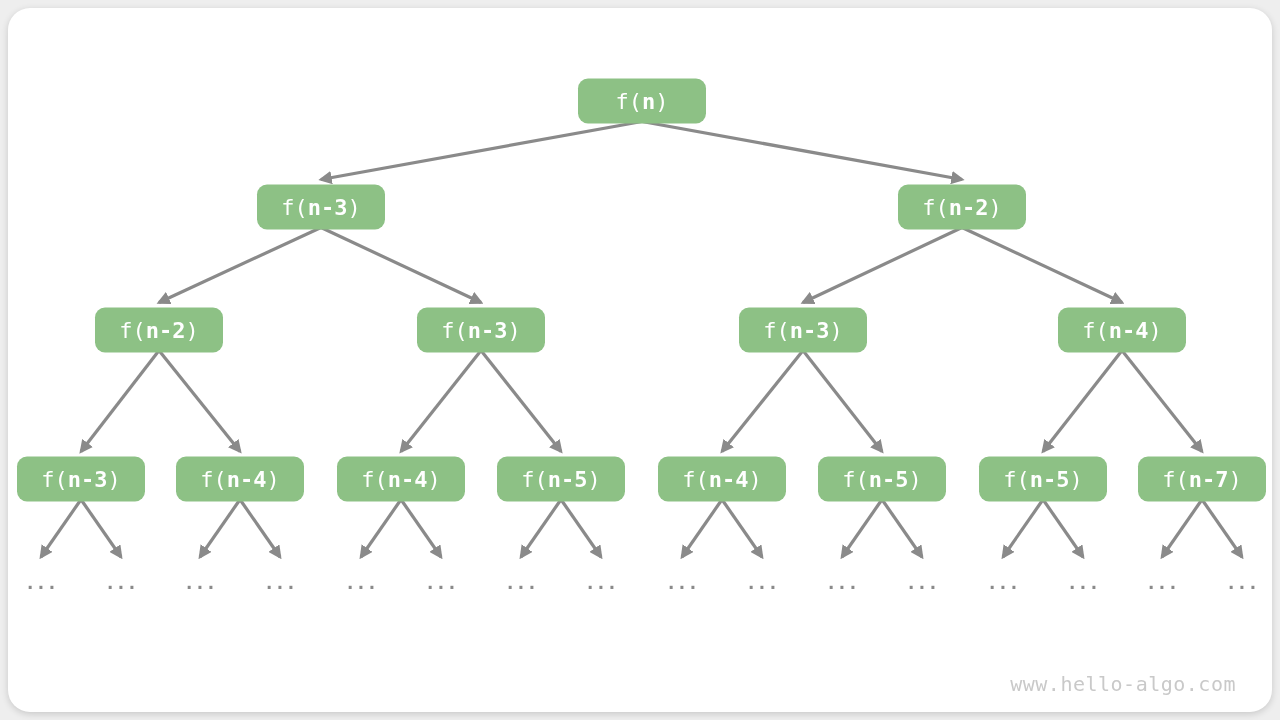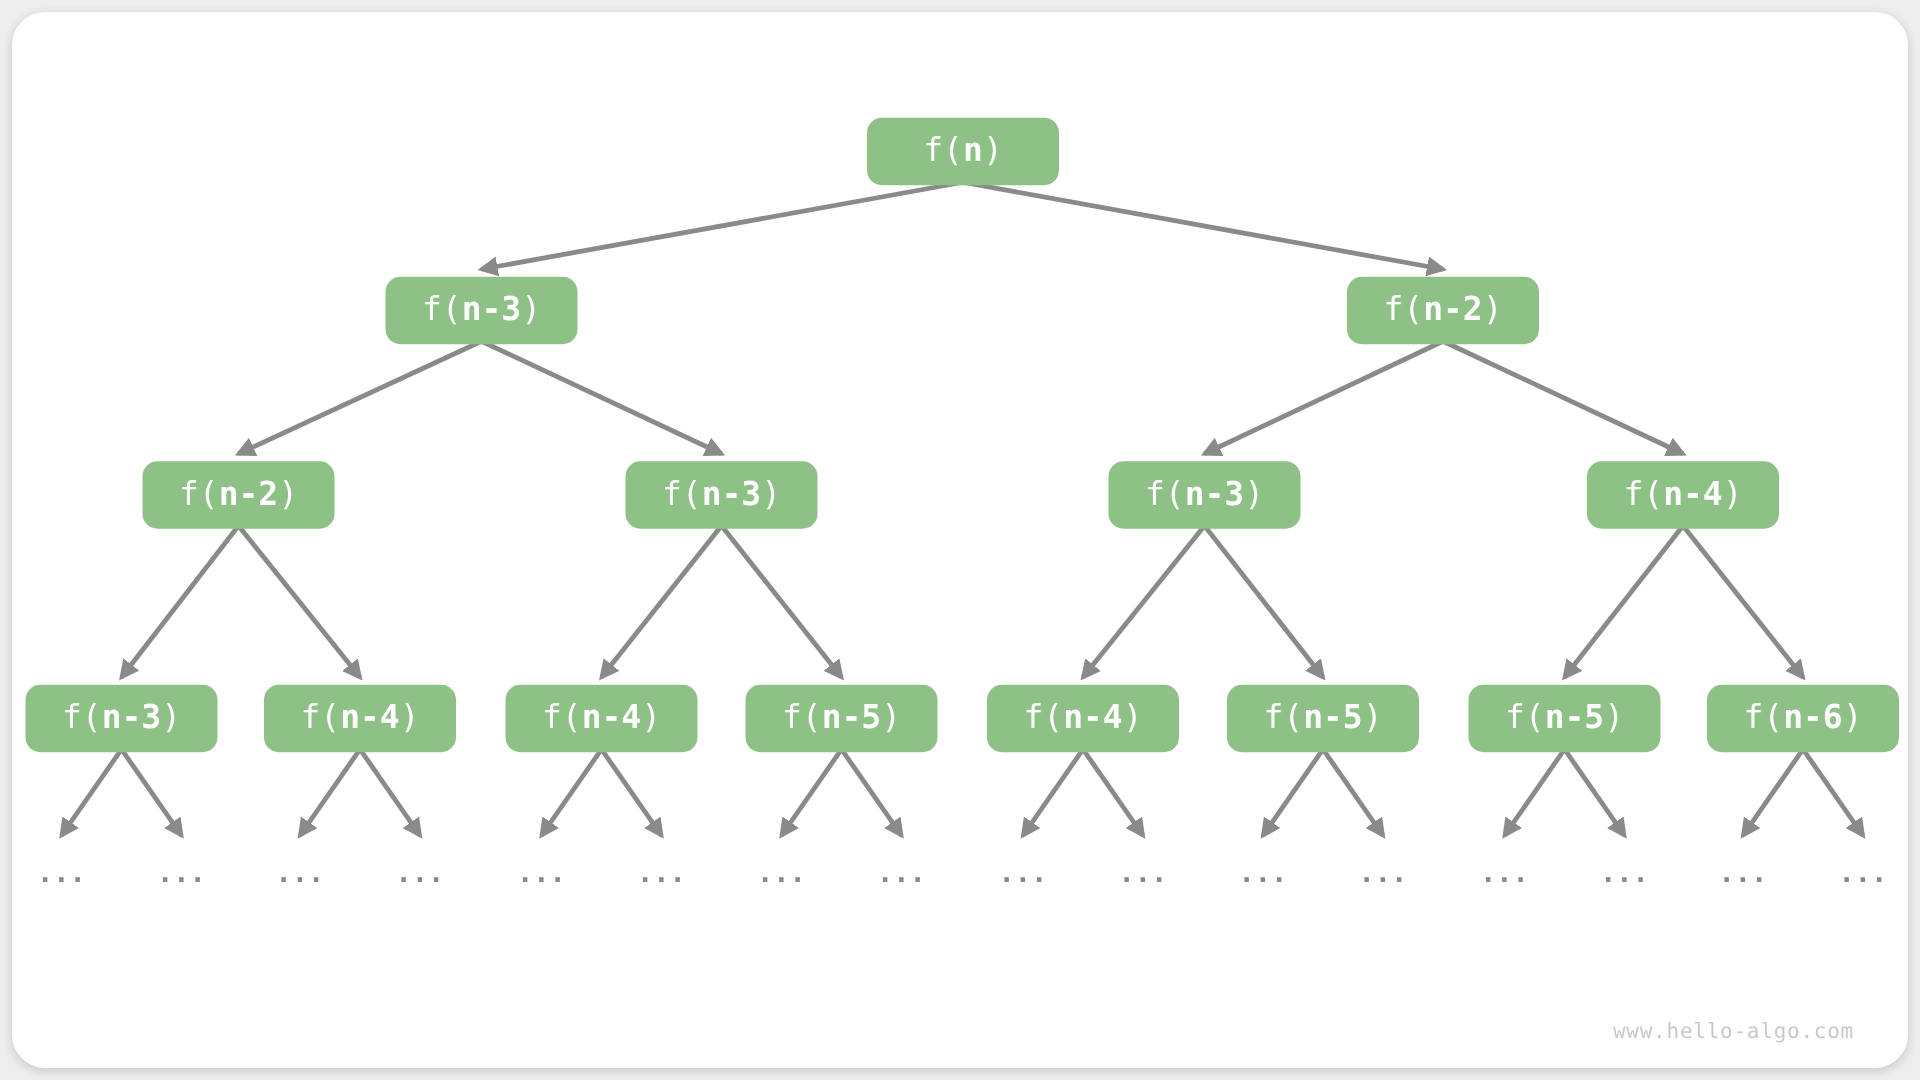--- a/index.html
+++ b/index.html
@@ -45,21 +45,21 @@
     position:absolute;
     transform:translate(-50%,-50%);
     color:var(--dots);
     font-size:18px;font-weight:bold;
     letter-spacing:0px;line-height:1;
   }
   .watermark{
     position:absolute;
     right:44px;bottom:24px;
     color:var(--watermark-color);
-    font-size:14px;
+    font-size:20px;
     letter-spacing:0.5px;
   }
 </style>
 </head>
 <body>
 
 <div class="card"></div>
 
 <svg class="edges" id="edges" viewBox="0 0 1280 720">
     <defs>
@@ -165,21 +165,21 @@
       <span class="b">n-5</span>
       <span>)</span>
     </div>
     <div class="node" style="left: 1043px; top: 479px;">
       <span>f(</span>
       <span class="b">n-5</span>
       <span>)</span>
     </div>
     <div class="node" style="left: 1202px; top: 479px;">
       <span>f(</span>
-      <span class="b">n-6</span>
+      <span class="b">n-7</span>
       <span>)</span>
     </div>
     <div class="dots" style="left: 41px; top: 583px;">...</div>
     <div class="dots" style="left: 121px; top: 583px;">...</div>
     <div class="dots" style="left: 200px; top: 583px;">...</div>
     <div class="dots" style="left: 280px; top: 583px;">...</div>
     <div class="dots" style="left: 361px; top: 583px;">...</div>
     <div class="dots" style="left: 441px; top: 583px;">...</div>
     <div class="dots" style="left: 521px; top: 583px;">...</div>
     <div class="dots" style="left: 601px; top: 583px;">...</div>

